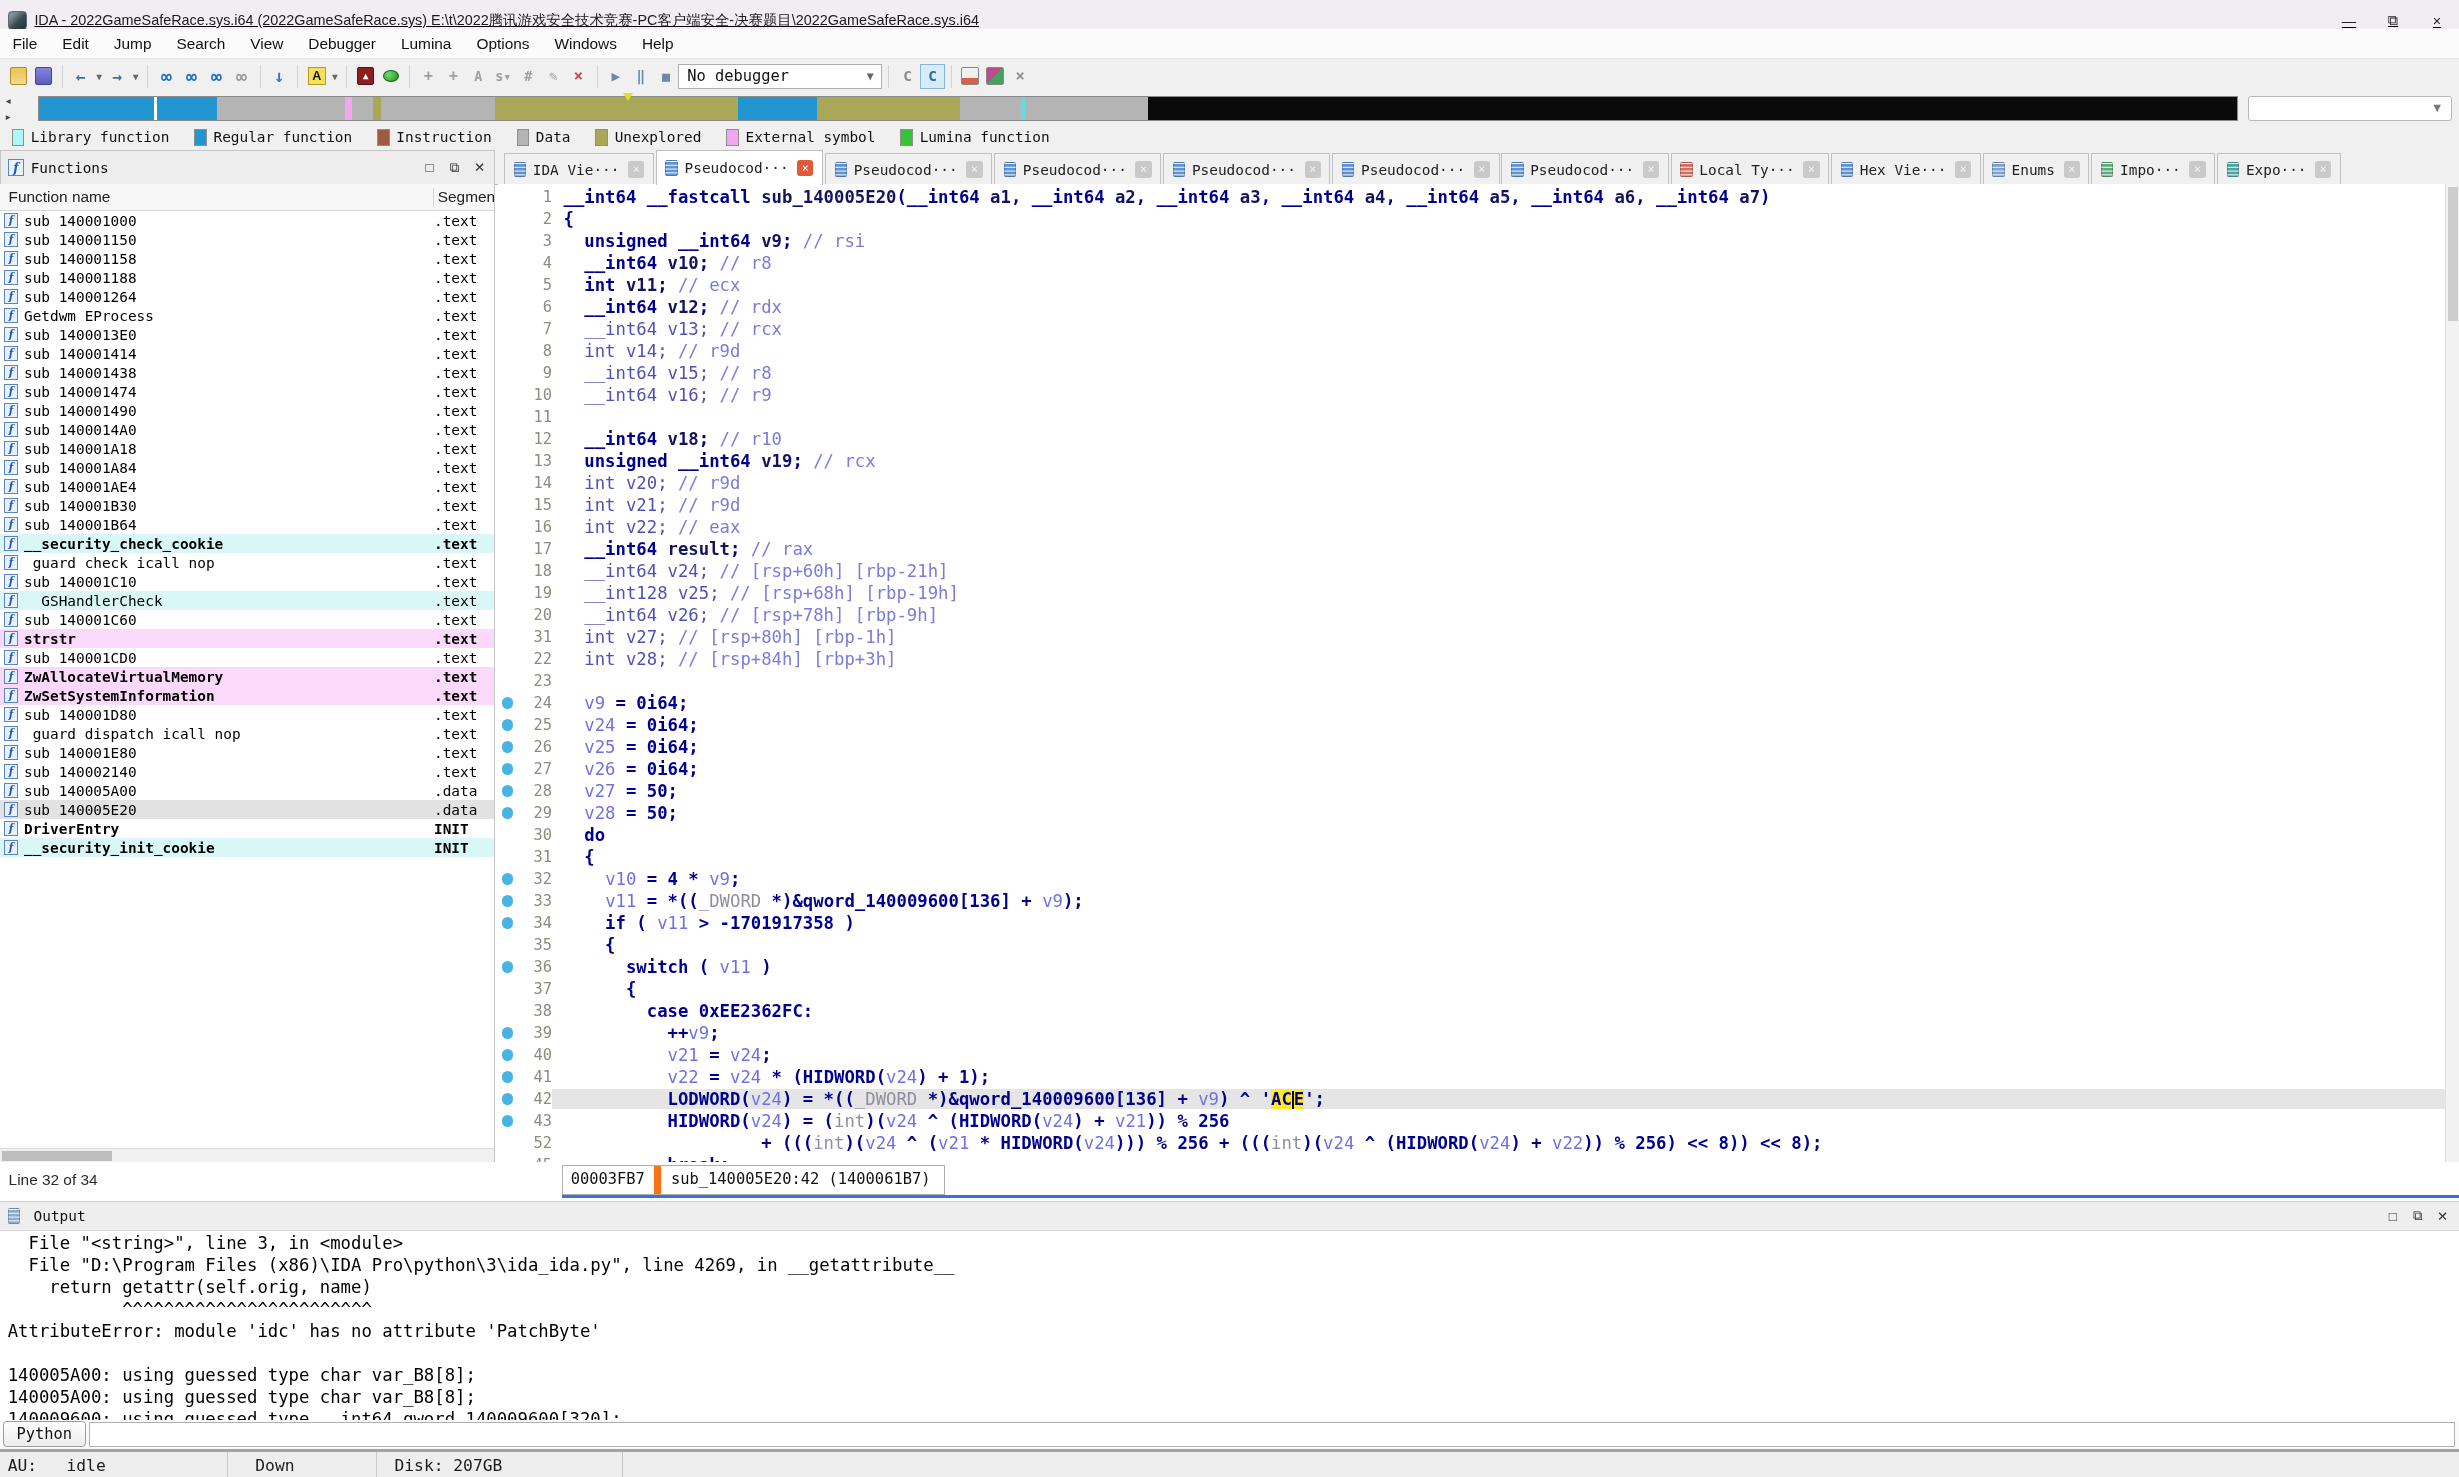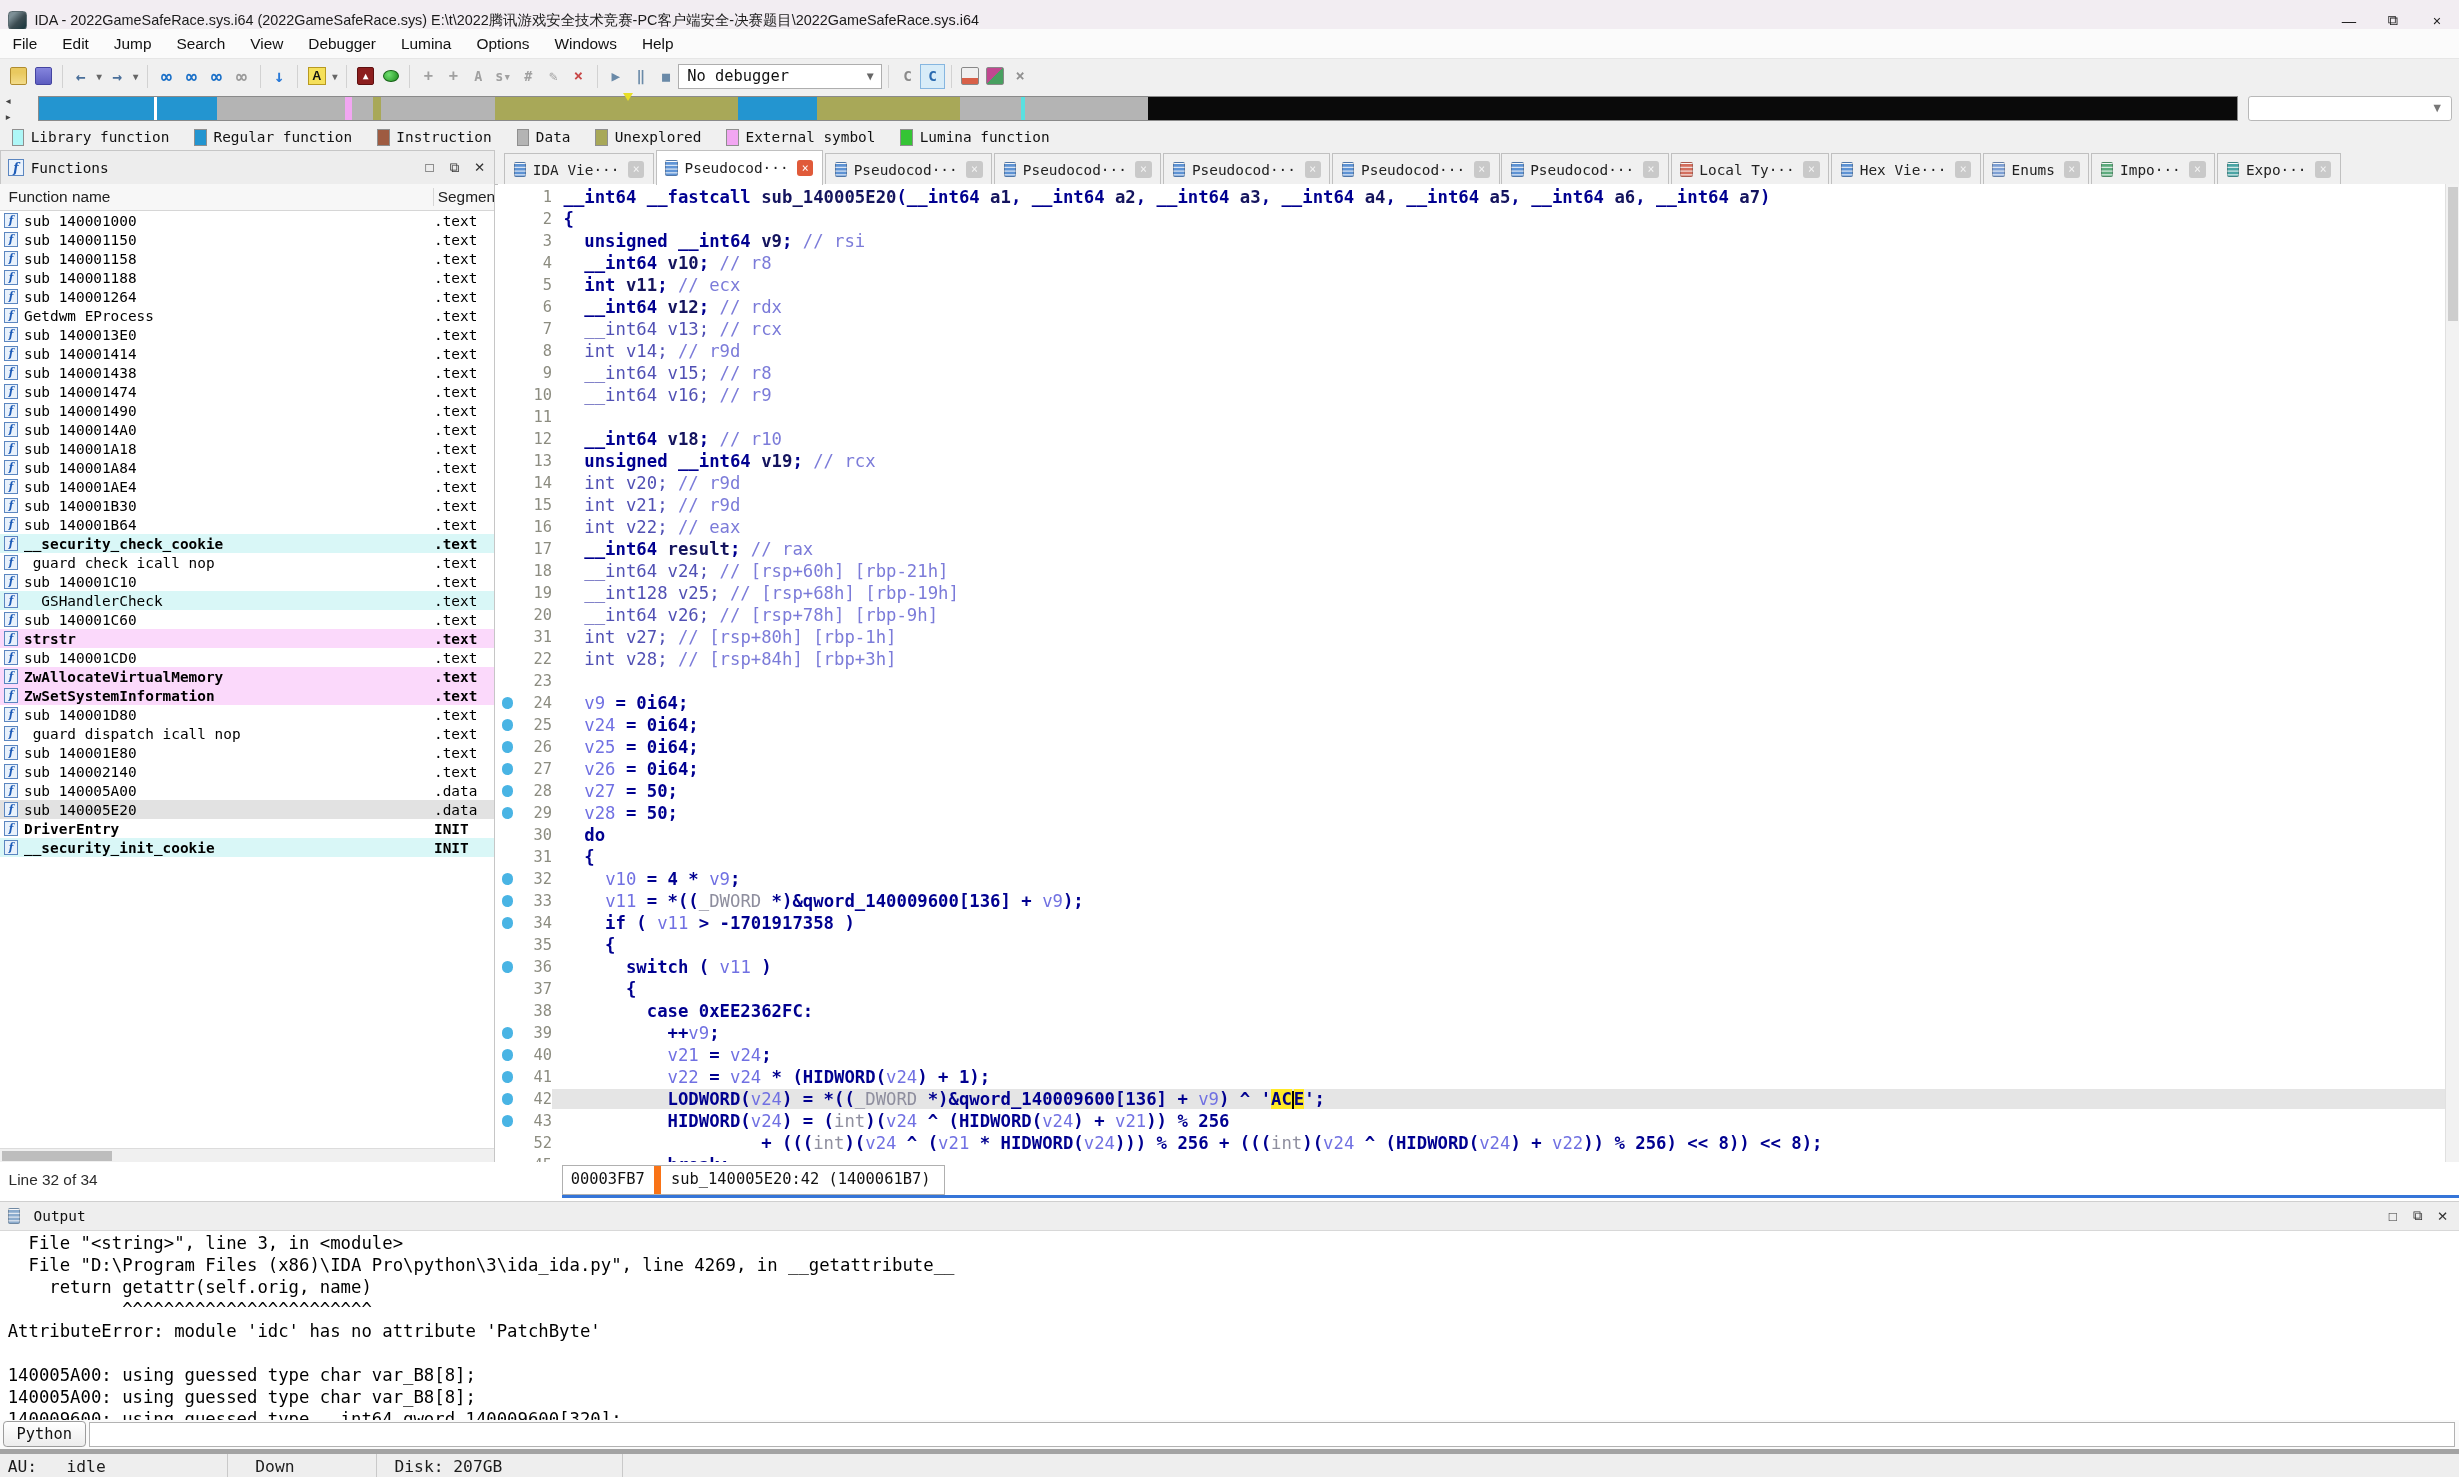--- a/index.html
+++ b/index.html
@@ -3,21 +3,21 @@
 <meta charset="utf-8">
 <style>
   * { margin:0; padding:0; box-sizing:border-box; }
   html,body { width:2459px; height:1478px; overflow:hidden; background:#fff;
     font-family:"Liberation Sans", sans-serif; }
   .abs { position:absolute; }
   #app { position:relative; width:2459px; height:1478px; }
 
   
   #titlebar { left:0; top:0; width:2459px; height:41px; background:#f2edf2;
-    display:flex; align-items:center; }
+    display:flex; align-items:center;text-decoration:underline; }
   #ida-logo { width:19px; height:19px; margin:0 7.7px 0 7.7px; border-radius:3.8px;
     background:linear-gradient(135deg,#7d8f96 20%,#3c4c52 55%,#17343c 100%); border:1px solid #5a6a70; }
   #title-text { font-size:14.4px; color:#1b1b1b; white-space:nowrap; }
   .wbtn { width:44px; height:29px; display:flex; align-items:center; justify-content:center;
     font-size:14.4px; color:#222; }
   #win-controls { margin-left:auto; display:flex; }
 
   
   #menubar { left:0; top:29px; width:2459px; height:29px; background:#fbfbfb;
     display:flex; align-items:center; }
@@ -148,21 +148,21 @@
 
   
   #console { left:0; top:1420px; width:2459px; height:29px; background:#fafafa; }
   #py-btn { position:absolute; left:2.9px; top:1px; height:26px; padding:0 12.5px;
     background:linear-gradient(#ffffff,#ececec); border:1px solid #9c9c9c; border-radius:3.8px;
     font-family:"DejaVu Sans Mono", monospace; font-size:15.4px; color:#111;
     display:flex; align-items:center; }
   #py-input { position:absolute; left:89px; top:1.9px; right:3.8px; height:25px;
     border:1px solid #b2b2b2; background:#fff; font:15.4px "DejaVu Sans Mono", monospace; padding:0 5.8px; }
   #statusbar { left:0; top:1449px; width:2459px; height:29px; background:#eeeeee;
-    border-top:5px solid #a3a3a3; display:flex; align-items:stretch;
+    border-top:3px solid #a3a3a3; display:flex; align-items:stretch;
     font-family:"DejaVu Sans Mono", monospace; font-size:16.3px; color:#1c1c1c; }
   .sbc { display:flex; align-items:center; padding-left:7.7px; border-right:1px solid #c9c9c9; white-space:pre; }
 </style>
 </head>
 <body>
 
 <div id="app">
 
   <div id="titlebar" class="abs">
     <div id="ida-logo"></div>

